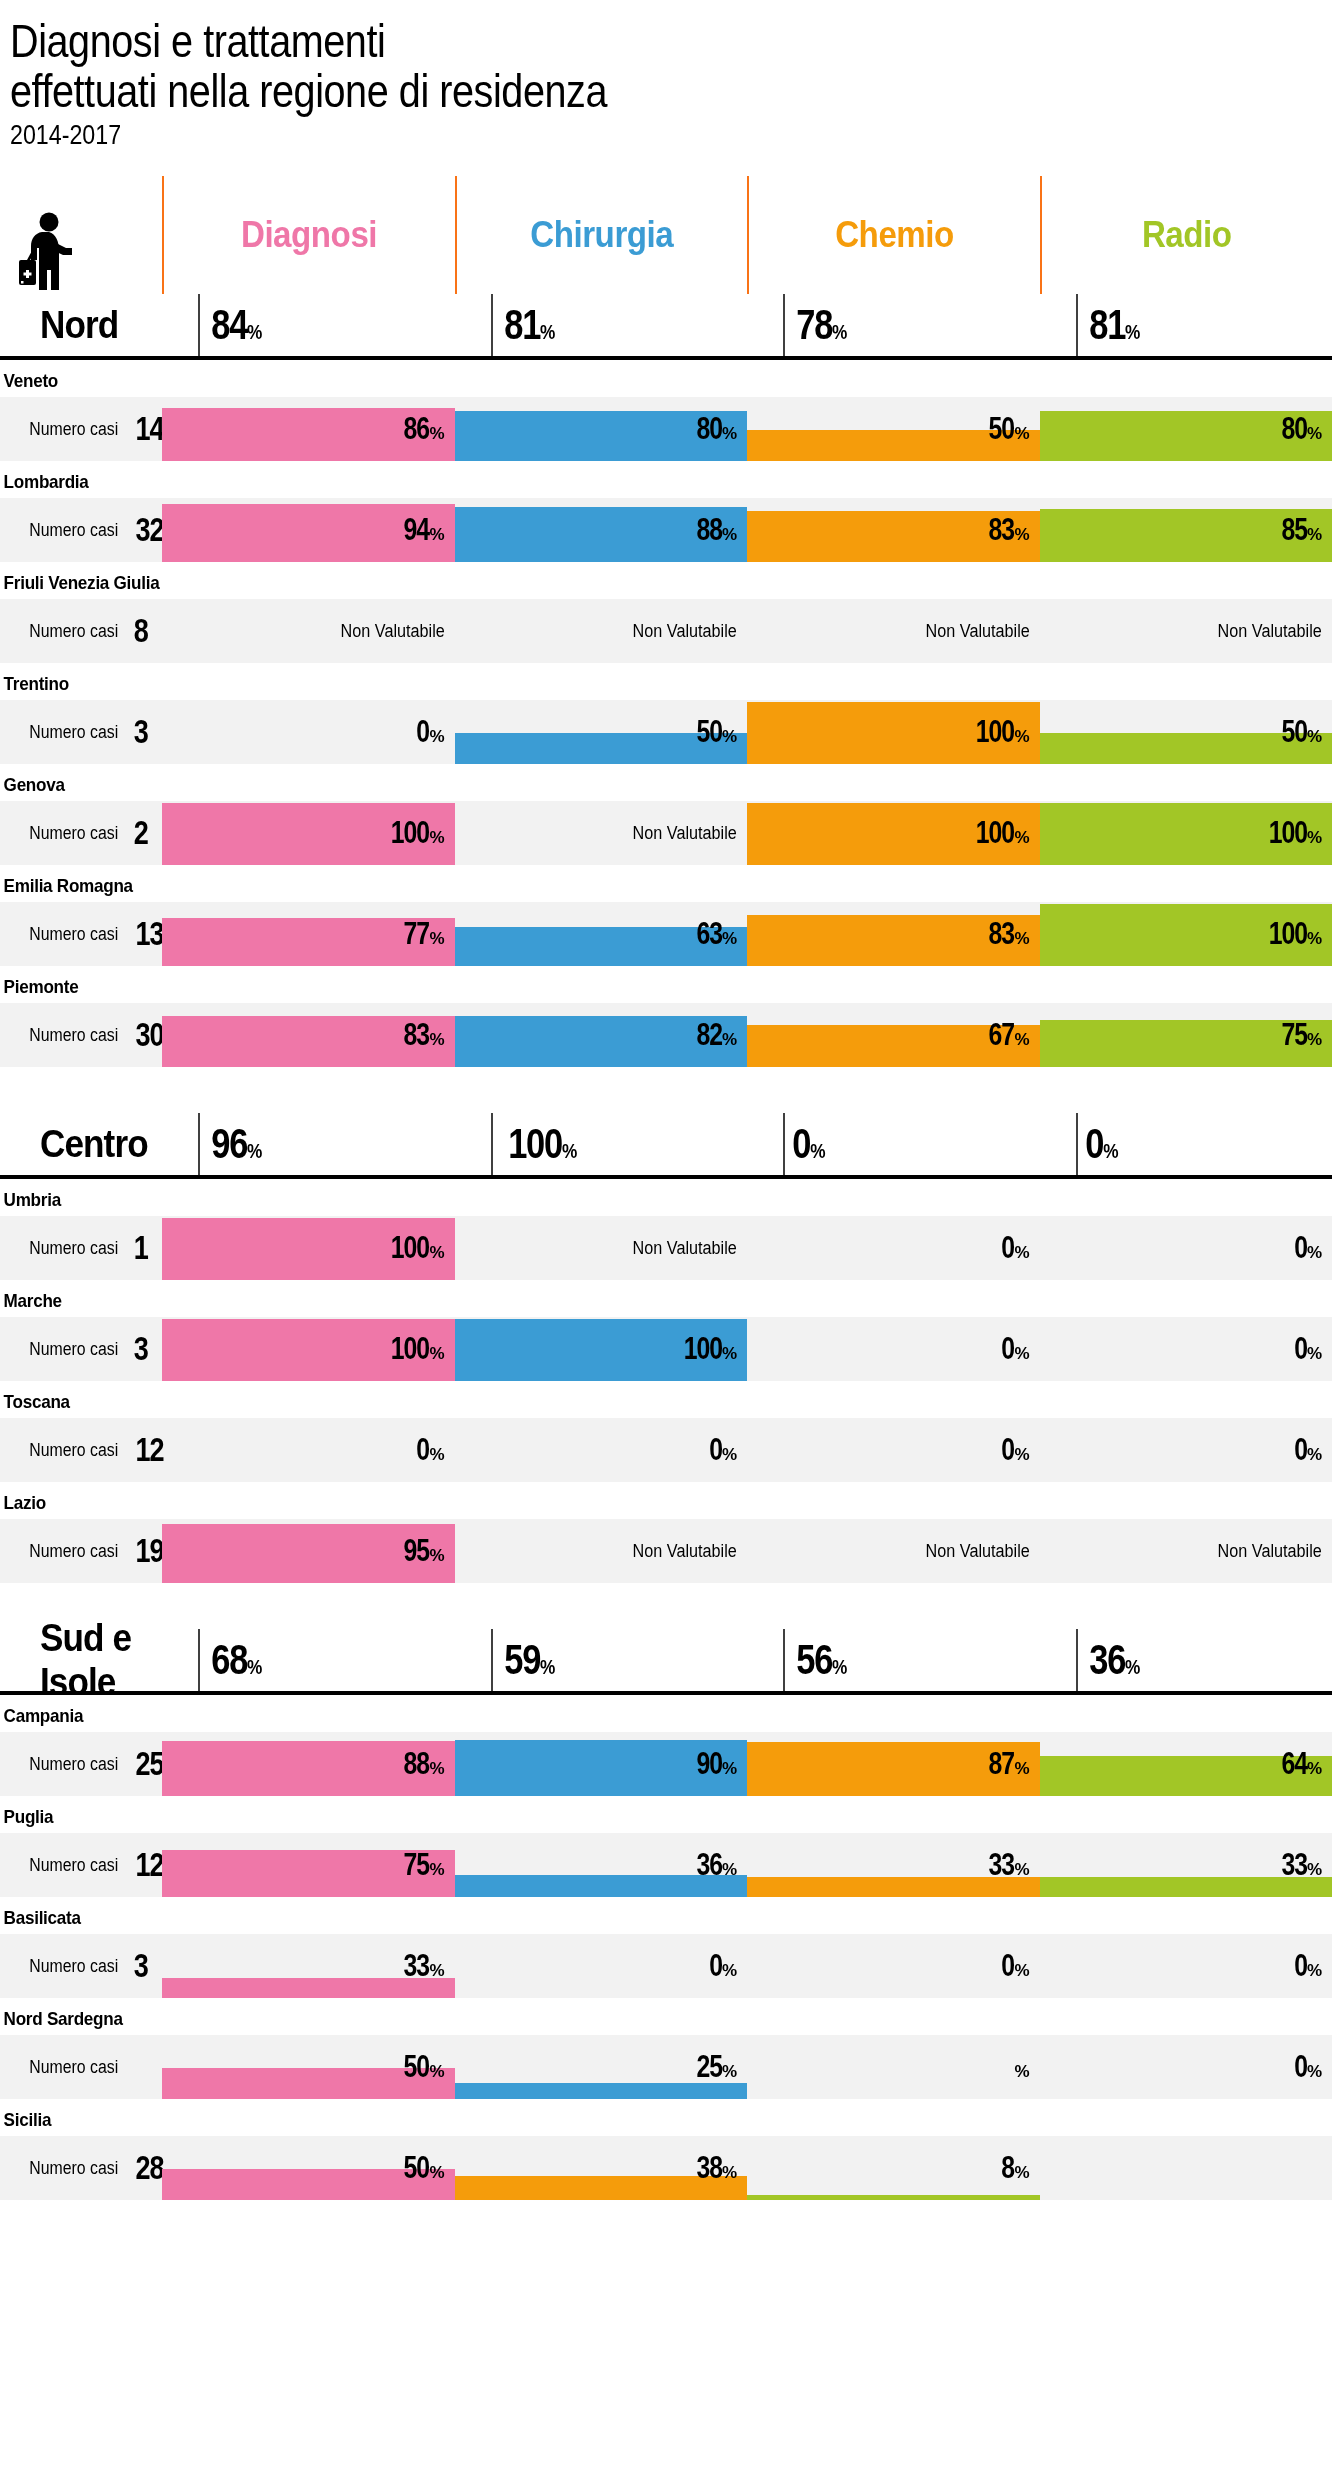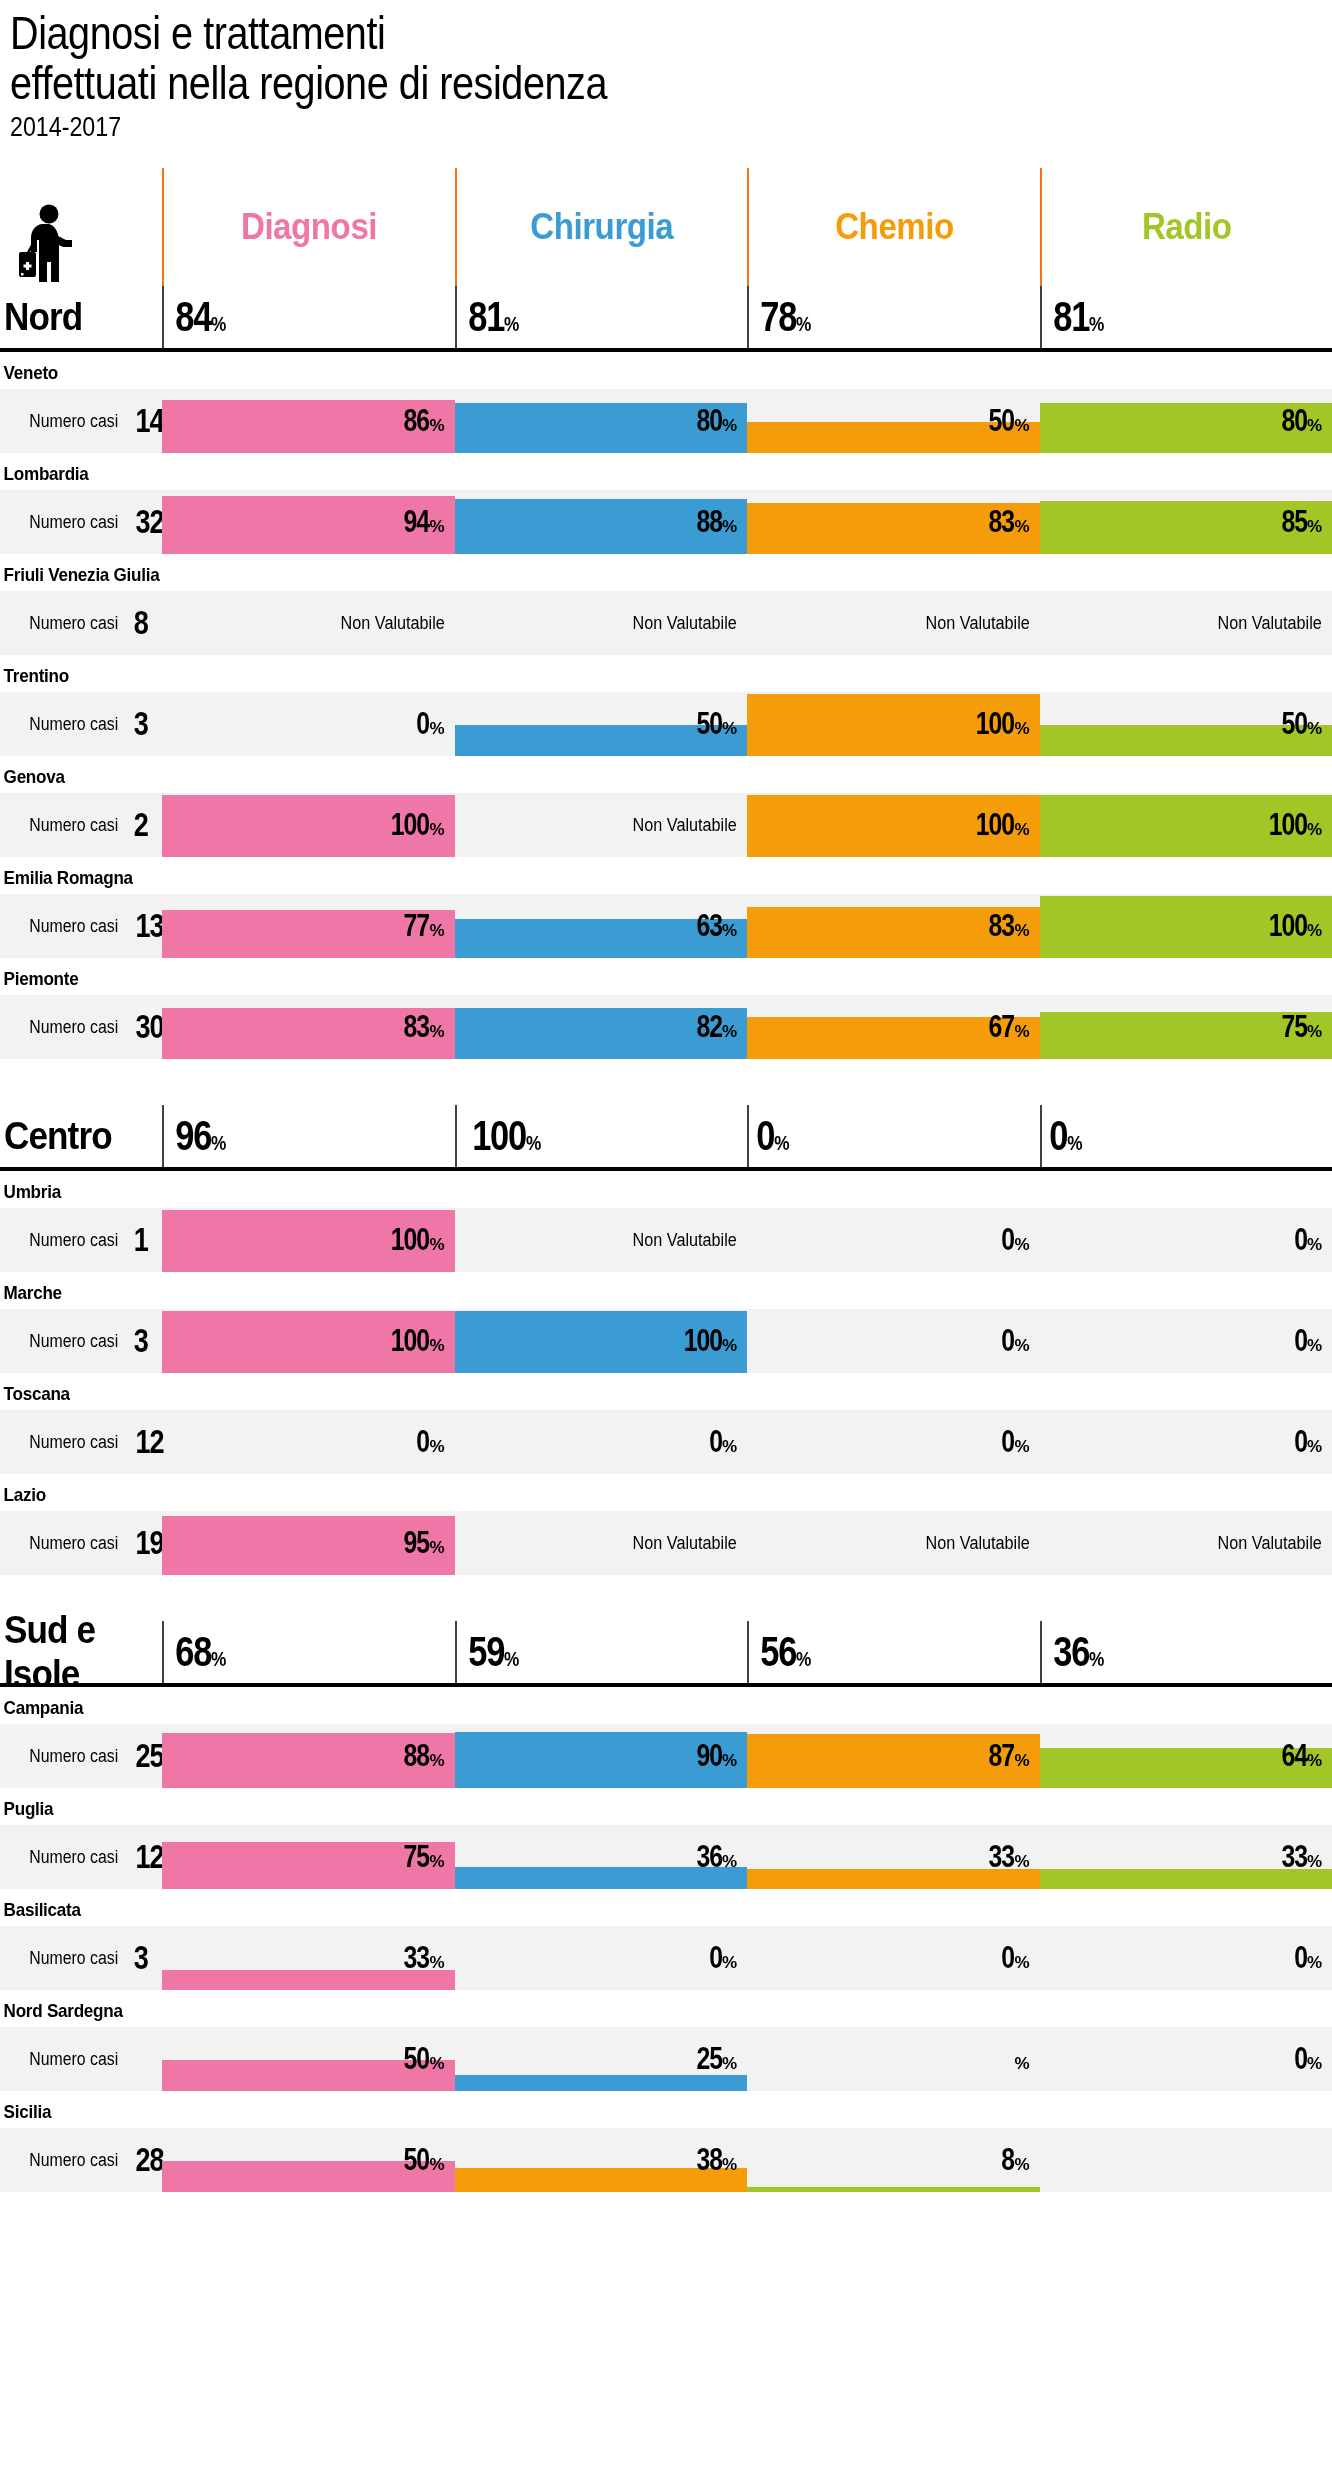--- a/index.html
+++ b/index.html
@@ -5,21 +5,21 @@
   * { box-sizing: border-box; margin: 0; padding: 0; }
   html, body {
     width: 1332px;
     background: #ffffff;
     font-family: "Liberation Sans", sans-serif;
     color: #000000;
   }
   body { padding: 0 0 14px 0; }
 
   
-  .titlewrap { padding: 8px 0 0 10px; }
+  .titlewrap { padding: 16px 0 0 10px; }
   .title-line {
     font-size: 46px;
     line-height: 50px;
     font-weight: 400;
     letter-spacing: -0.5px;
     transform: scaleX(0.86);
     transform-origin: left center;
     white-space: nowrap;
   }
   .subtitle {
@@ -56,21 +56,21 @@
   }
   .ico-wrap {
     position: absolute;
     left: 18px;
     bottom: 4px;
     width: 64px;
     height: 78px;
   }
 
   
-  .macro { height: 66px; border-bottom: 4px solid #000; }
+  .macro { height: 66px; border-bottom: 4px solid #000; padding-left: 36px; }
   .macro .c-label {
     display: flex; align-items: center;
     font-size: 39px; font-weight: bold;
     letter-spacing: -1px;
     padding-left: 4px;
   }
   .macro .c-label span { transform: scaleX(0.9); transform-origin: left center; }
   .macro .col {
     border-left: 2px solid #404040;
     display: flex; align-items: center; 

